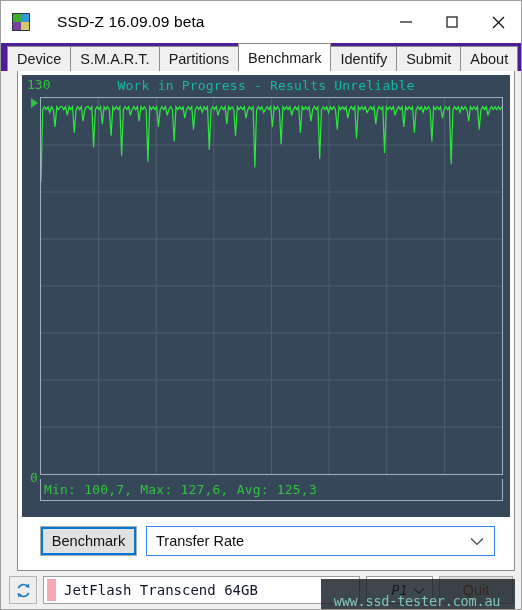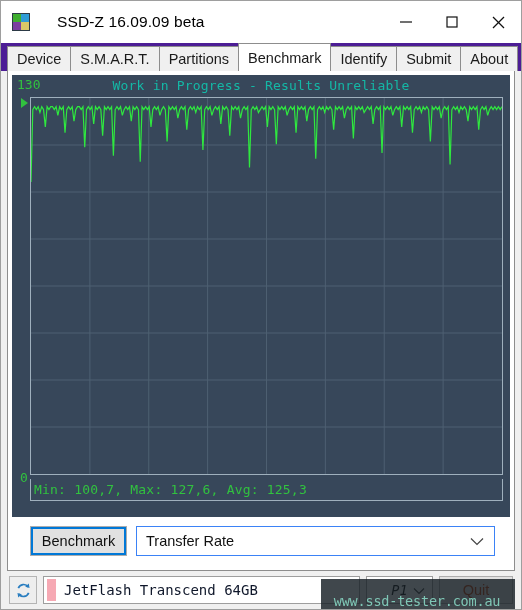--- a/index.html
+++ b/index.html
@@ -120,21 +120,21 @@
     background: #ffffff;
     height: 28px;
     z-index: 3;
     border-color: #8d8d8d;
   }
 
   
   .content {
     flex: 1 1 auto;
     background: #ffffff;
-    margin: 0 6px 0 6px;
+    margin: 0 6px 0 16px;
     border: 1px solid #8d8d8d;
     border-top: none;
     box-sizing: border-box;
     display: flex;
     flex-direction: column;
     padding: 4px;
     position: relative;
   }
 
   

